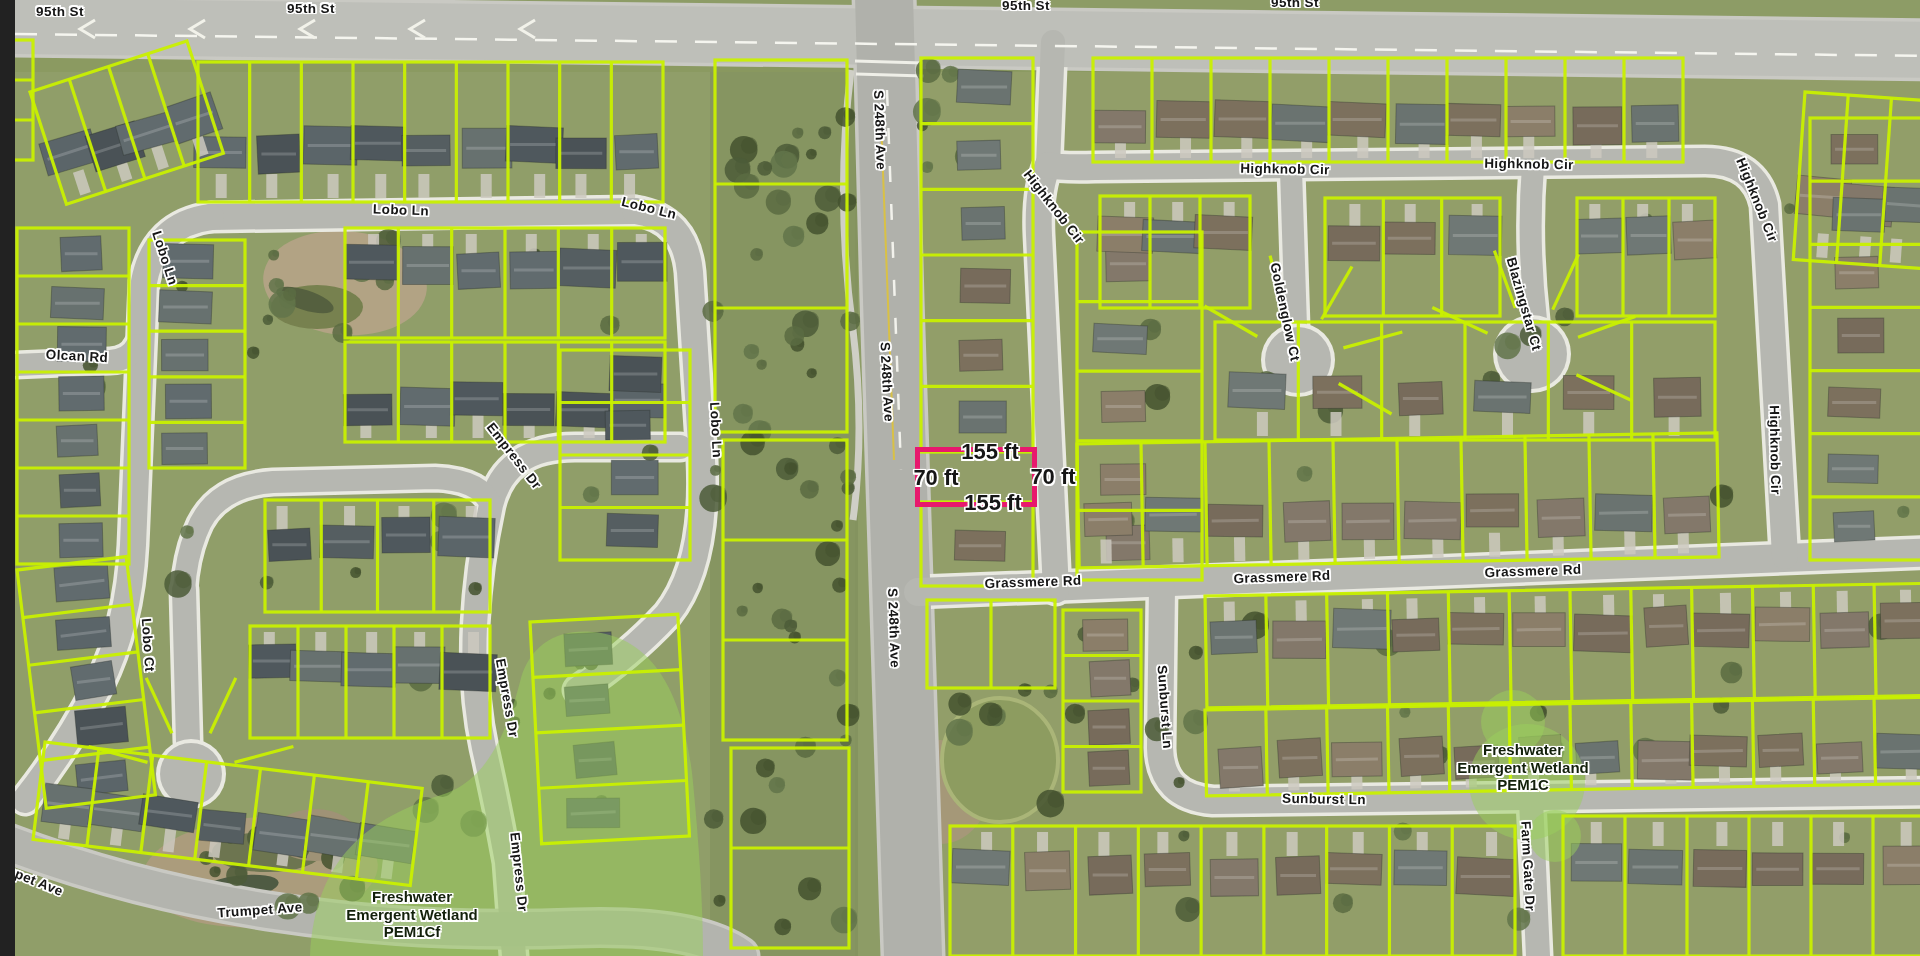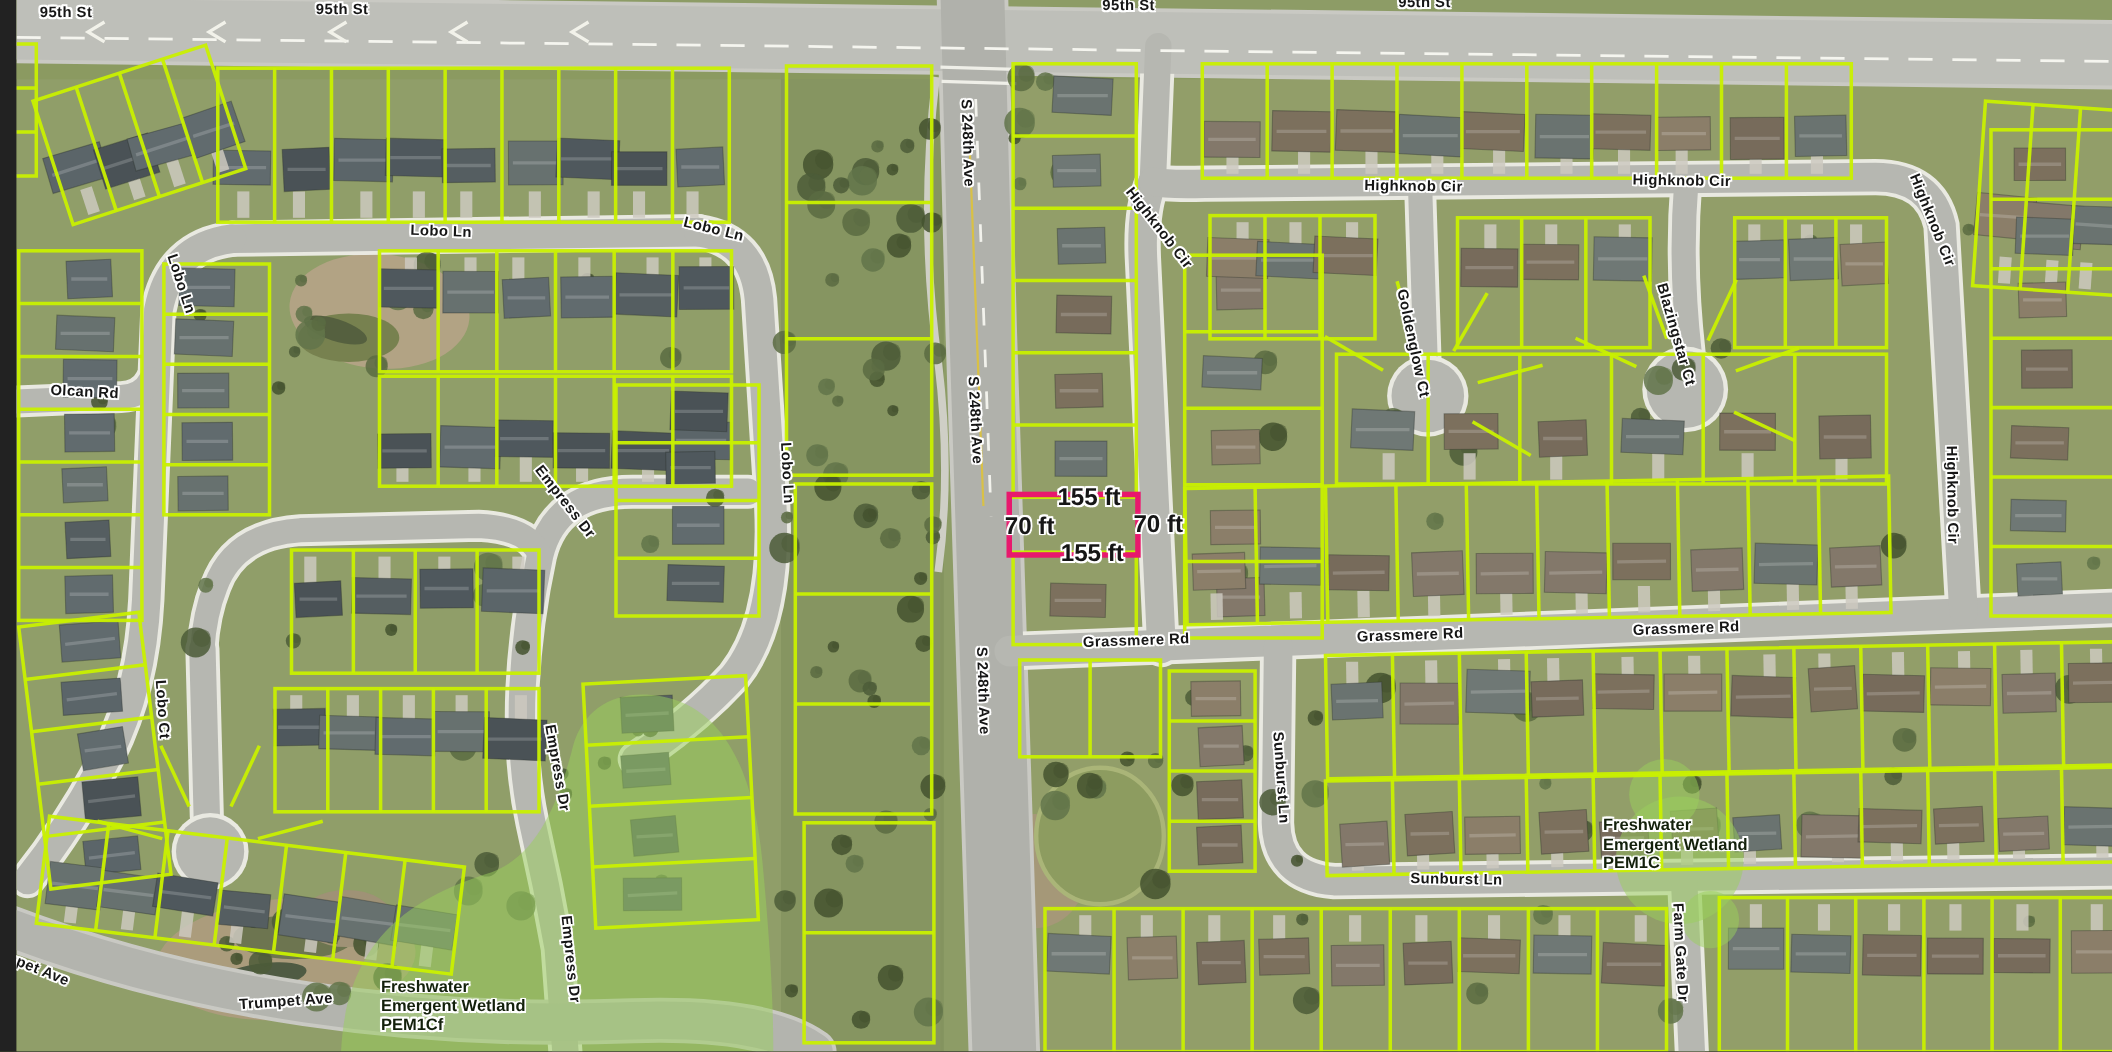--- a/index.html
+++ b/index.html
@@ -5,21 +5,21 @@
   html,body{margin:0;padding:0;background:#222;}
   #stage{position:relative;width:1920px;height:956px;overflow:hidden;background:#8d9c66;
          font-family:"Liberation Sans",sans-serif;margin-left:15px;}
   #basemap{position:absolute;left:0;top:0;}
   .lbl{position:absolute;font-weight:bold;font-size:13.5px;color:#161616;white-space:nowrap;
        letter-spacing:.4px;z-index:30;
        text-shadow:-1.5px -1.5px 0 #fff,1.5px -1.5px 0 #fff,-1.5px 1.5px 0 #fff,1.5px 1.5px 0 #fff,
                    -1.5px 0 0 #fff,1.5px 0 0 #fff,0 -1.5px 0 #fff,0 1.5px 0 #fff,0 0 3px #fff;}
   .lbl.dim{font-size:22px;letter-spacing:0;z-index:40;}
   .wetlbl{position:absolute;font-weight:bold;font-size:15px;line-height:1.18;color:#13200b;
-       z-index:30;transform:translate(-50%,-50%);
+       text-align:center;z-index:30;transform:translate(-50%,-50%);
        text-shadow:-1.5px -1.5px 0 #fff,1.5px -1.5px 0 #fff,-1.5px 1.5px 0 #fff,1.5px 1.5px 0 #fff,
                    -1.5px 0 0 #fff,1.5px 0 0 #fff,0 -1.5px 0 #fff,0 1.5px 0 #fff,0 0 3px #fff;}
   #hl{position:absolute;z-index:35;box-sizing:border-box;border:5px solid #e8186d;}
   .pl{stroke:#c9f000;stroke-width:3.2;fill:none;opacity:.95;}
 </style>
 </head>
 <body>
 
 <div id="stage">
   <svg id="basemap" width="1920" height="956" viewBox="0 0 1920 956">

